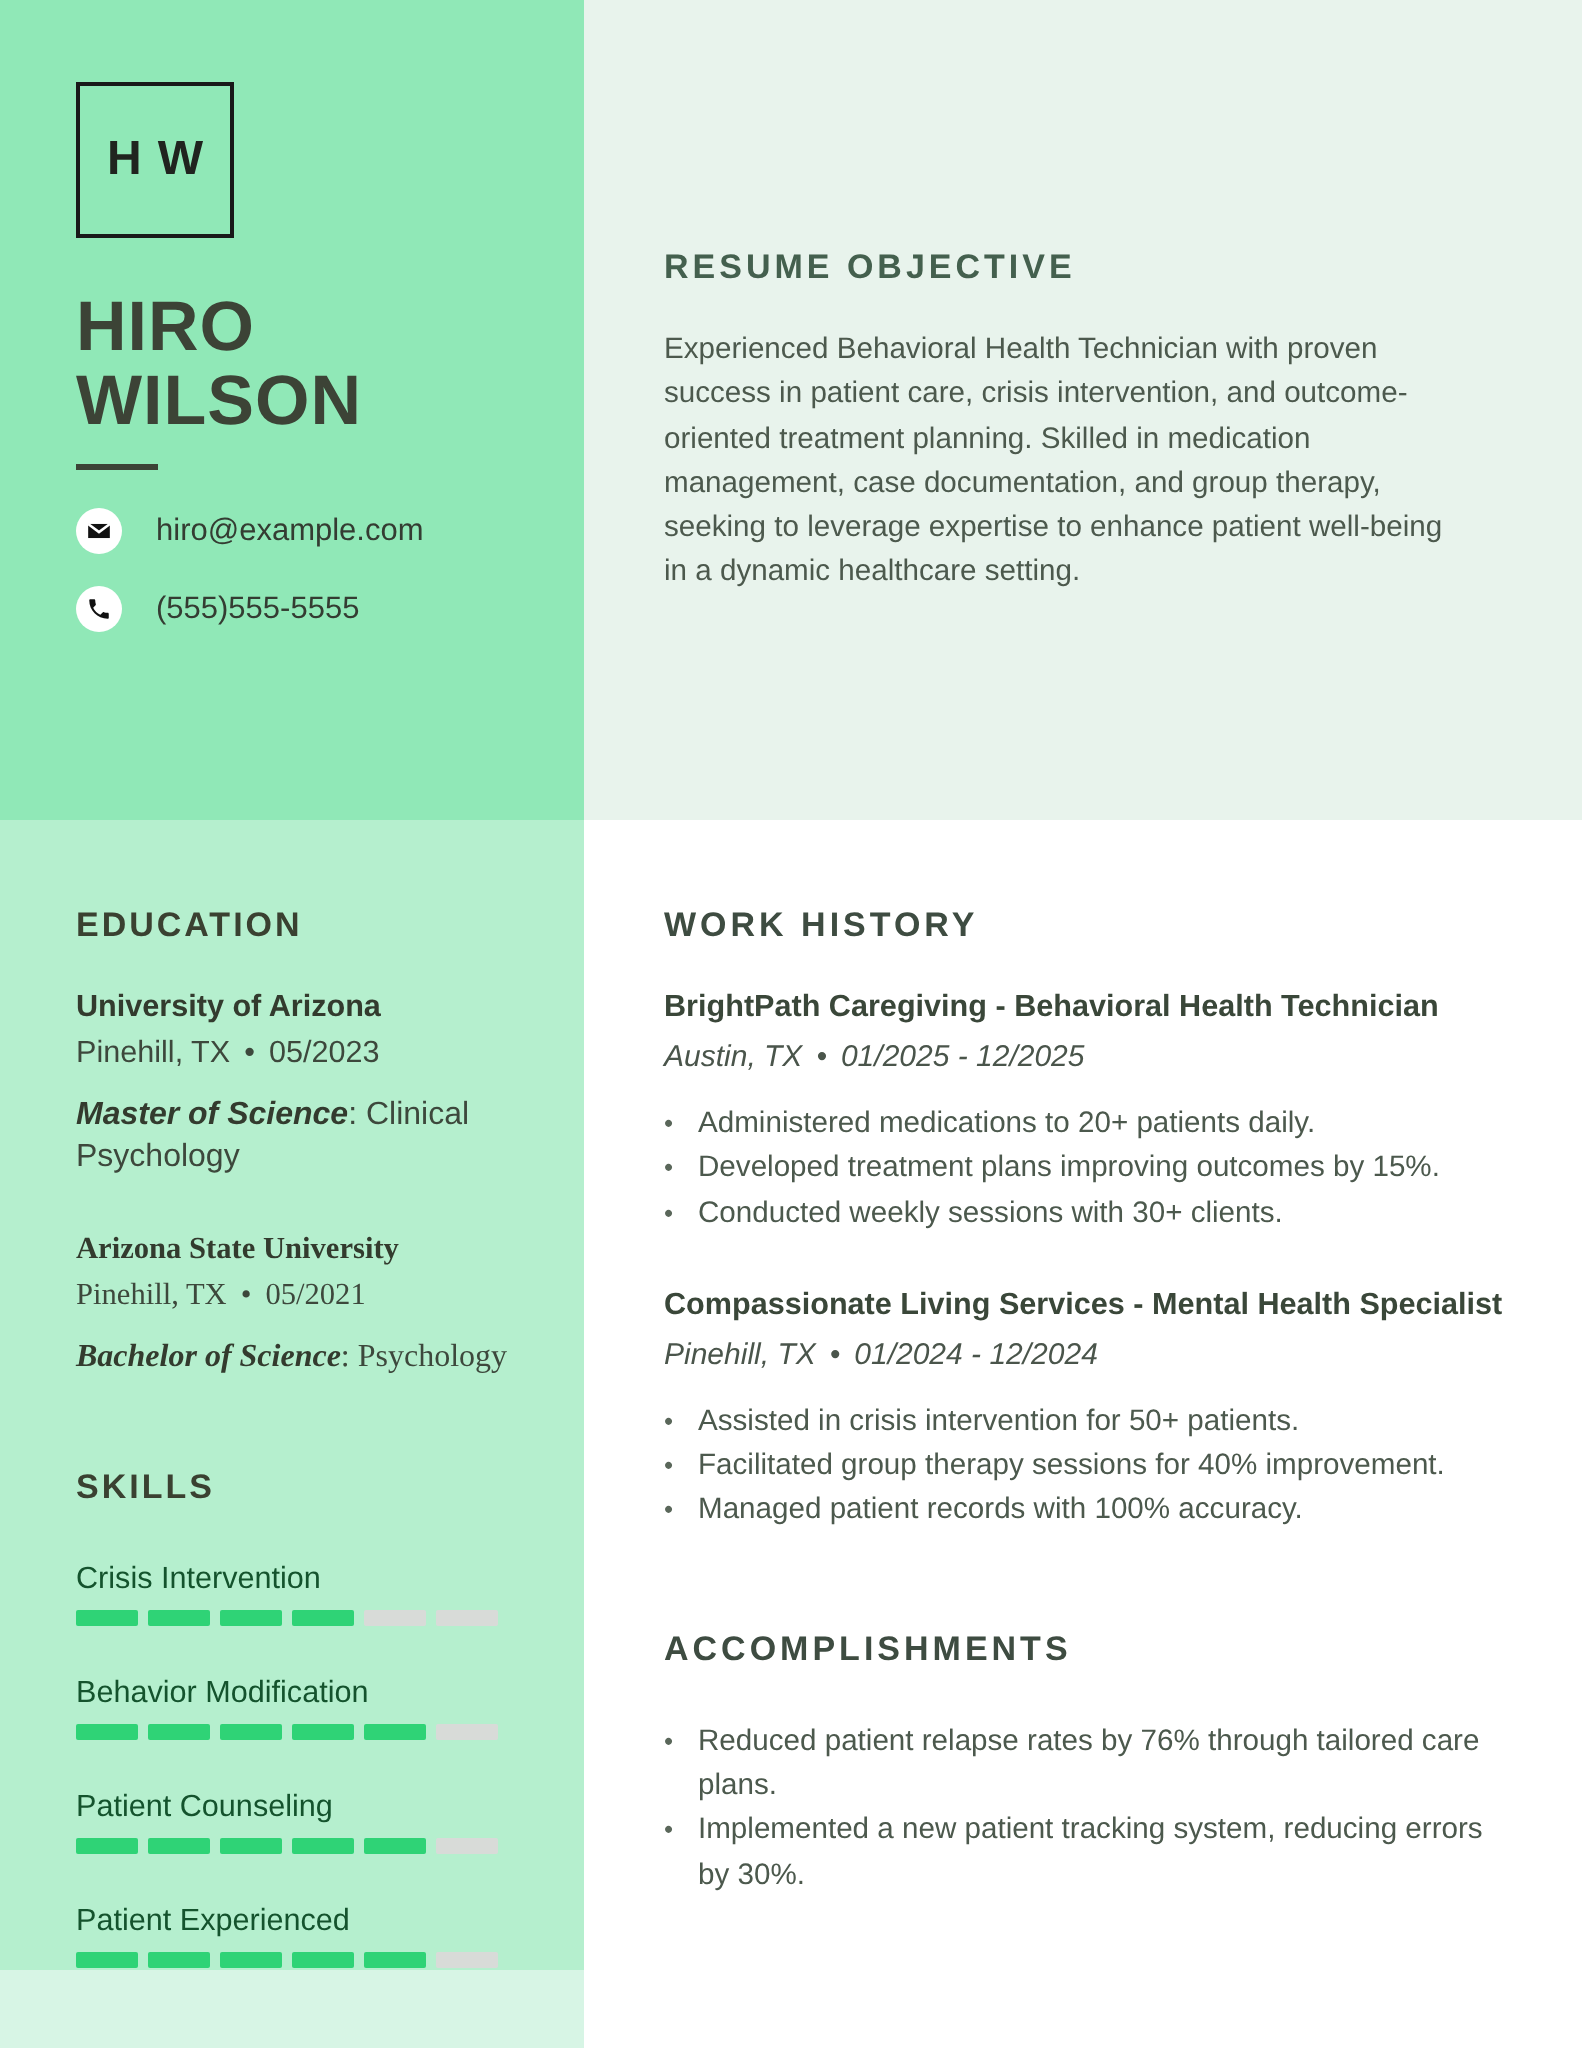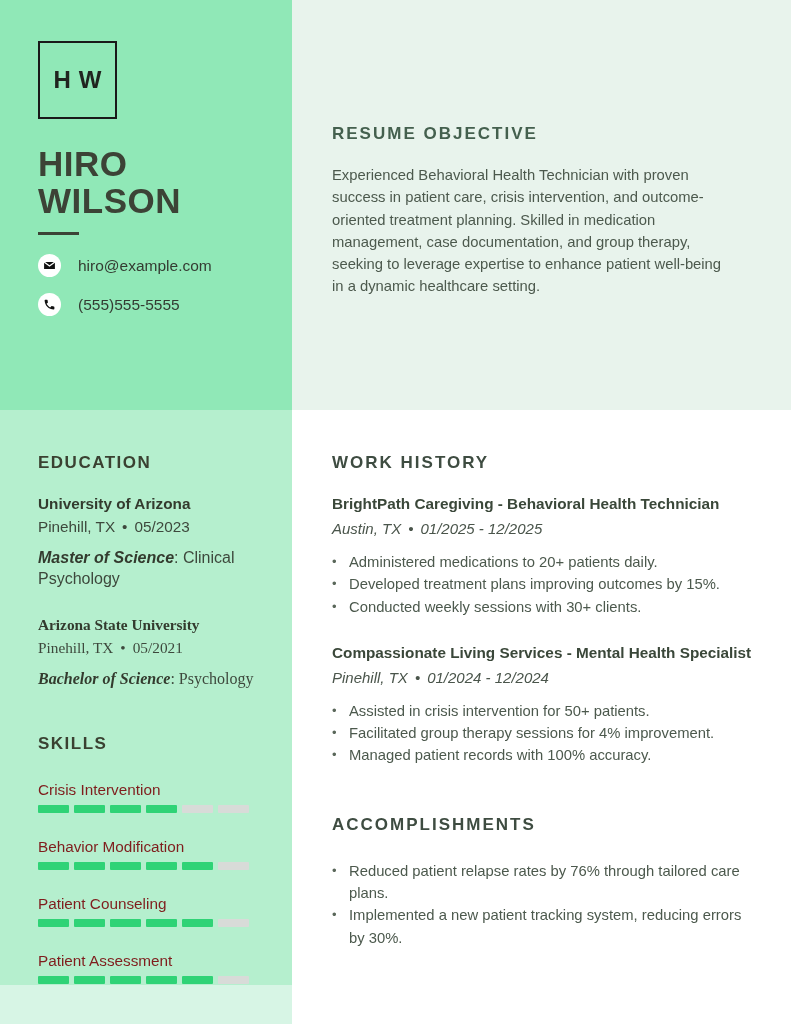--- a/index.html
+++ b/index.html
@@ -43,21 +43,21 @@
   .edu-entry + .edu-entry{margin-top:26px;font-family:Liberation Serif, serif;}
   .school{font-size:15.3px; font-weight:bold; color:#333b2e; line-height:20px;}
   .edu-meta{margin-top:3px; font-size:15.3px; color:#3d483c; line-height:20px;}
   .dot{margin:0 7px;}
   .degree-line{margin-top:10px; font-size:16px; color:#3d483c; line-height:21px; max-width:218px;}
   .degree-line em{font-weight:bold; font-style:italic; color:#333b2e;}
 
   .skills-block{margin-top:45px;}
   .skill-item{margin-top:24px;}
   .skill-item:first-of-type{margin-top:26px;}
-  .skill-label{font-size:15.3px; color:#7f1d1d; line-height:20px;}
+  .skill-label{font-size:15.3px; color:#14532d; line-height:20px;}
   .skill-bar{display:flex; gap:5px; margin-top:5px; width:211px;}
   .skill-bar .seg{width:31px; height:8px; background:var(--skill-empty); border-radius:1px;}
   .skill-bar .seg.on{background:var(--skill-filled);}
 
   
   .main-top{position:absolute; left:292px; top:0; width:499px; height:410px;
     background:var(--objective-band); padding:124px 60px 0 40px;}
   h2.main-head{font-size:17px; font-weight:bold; letter-spacing:2px; color:var(--heading-green);}
   .objective-text{margin-top:20px; font-size:14.8px; line-height:22.3px; color:var(--text-body); max-width:430px;}
 
@@ -166,21 +166,21 @@
         <div class="skill-bar">
             <span class="seg on"></span>
             <span class="seg on"></span>
             <span class="seg on"></span>
             <span class="seg on"></span>
             <span class="seg on"></span>
             <span class="seg"></span>
           </div>
       </div>
       <div class="skill-item">
-        <p class="skill-label">Patient Assessment</p>
+        <p class="skill-label">Patient Experienced</p>
         <div class="skill-bar">
             <span class="seg on"></span>
             <span class="seg on"></span>
             <span class="seg on"></span>
             <span class="seg on"></span>
             <span class="seg on"></span>
             <span class="seg"></span>
           </div>
       </div>
 
@@ -227,21 +227,21 @@
       <p class="job-meta">
         <span>Pinehill, TX</span><span class="dot">•</span><span>01/2024 - 12/2024</span>
       </p>
       <ul class="bullets">
         <li>
             <span class="bm">•</span>
             <span class="bt">Assisted in crisis intervention for 50+ patients.</span>
           </li>
         <li>
             <span class="bm">•</span>
-            <span class="bt">Facilitated group therapy sessions for 4% improvement.</span>
+            <span class="bt">Facilitated group therapy sessions for 40% improvement.</span>
           </li>
         <li>
             <span class="bm">•</span>
             <span class="bt">Managed patient records with 100% accuracy.</span>
           </li>
       </ul>
     </div>
 
     <div class="accomplishments">
       <h2 class="main-head dark">ACCOMPLISHMENTS</h2>

